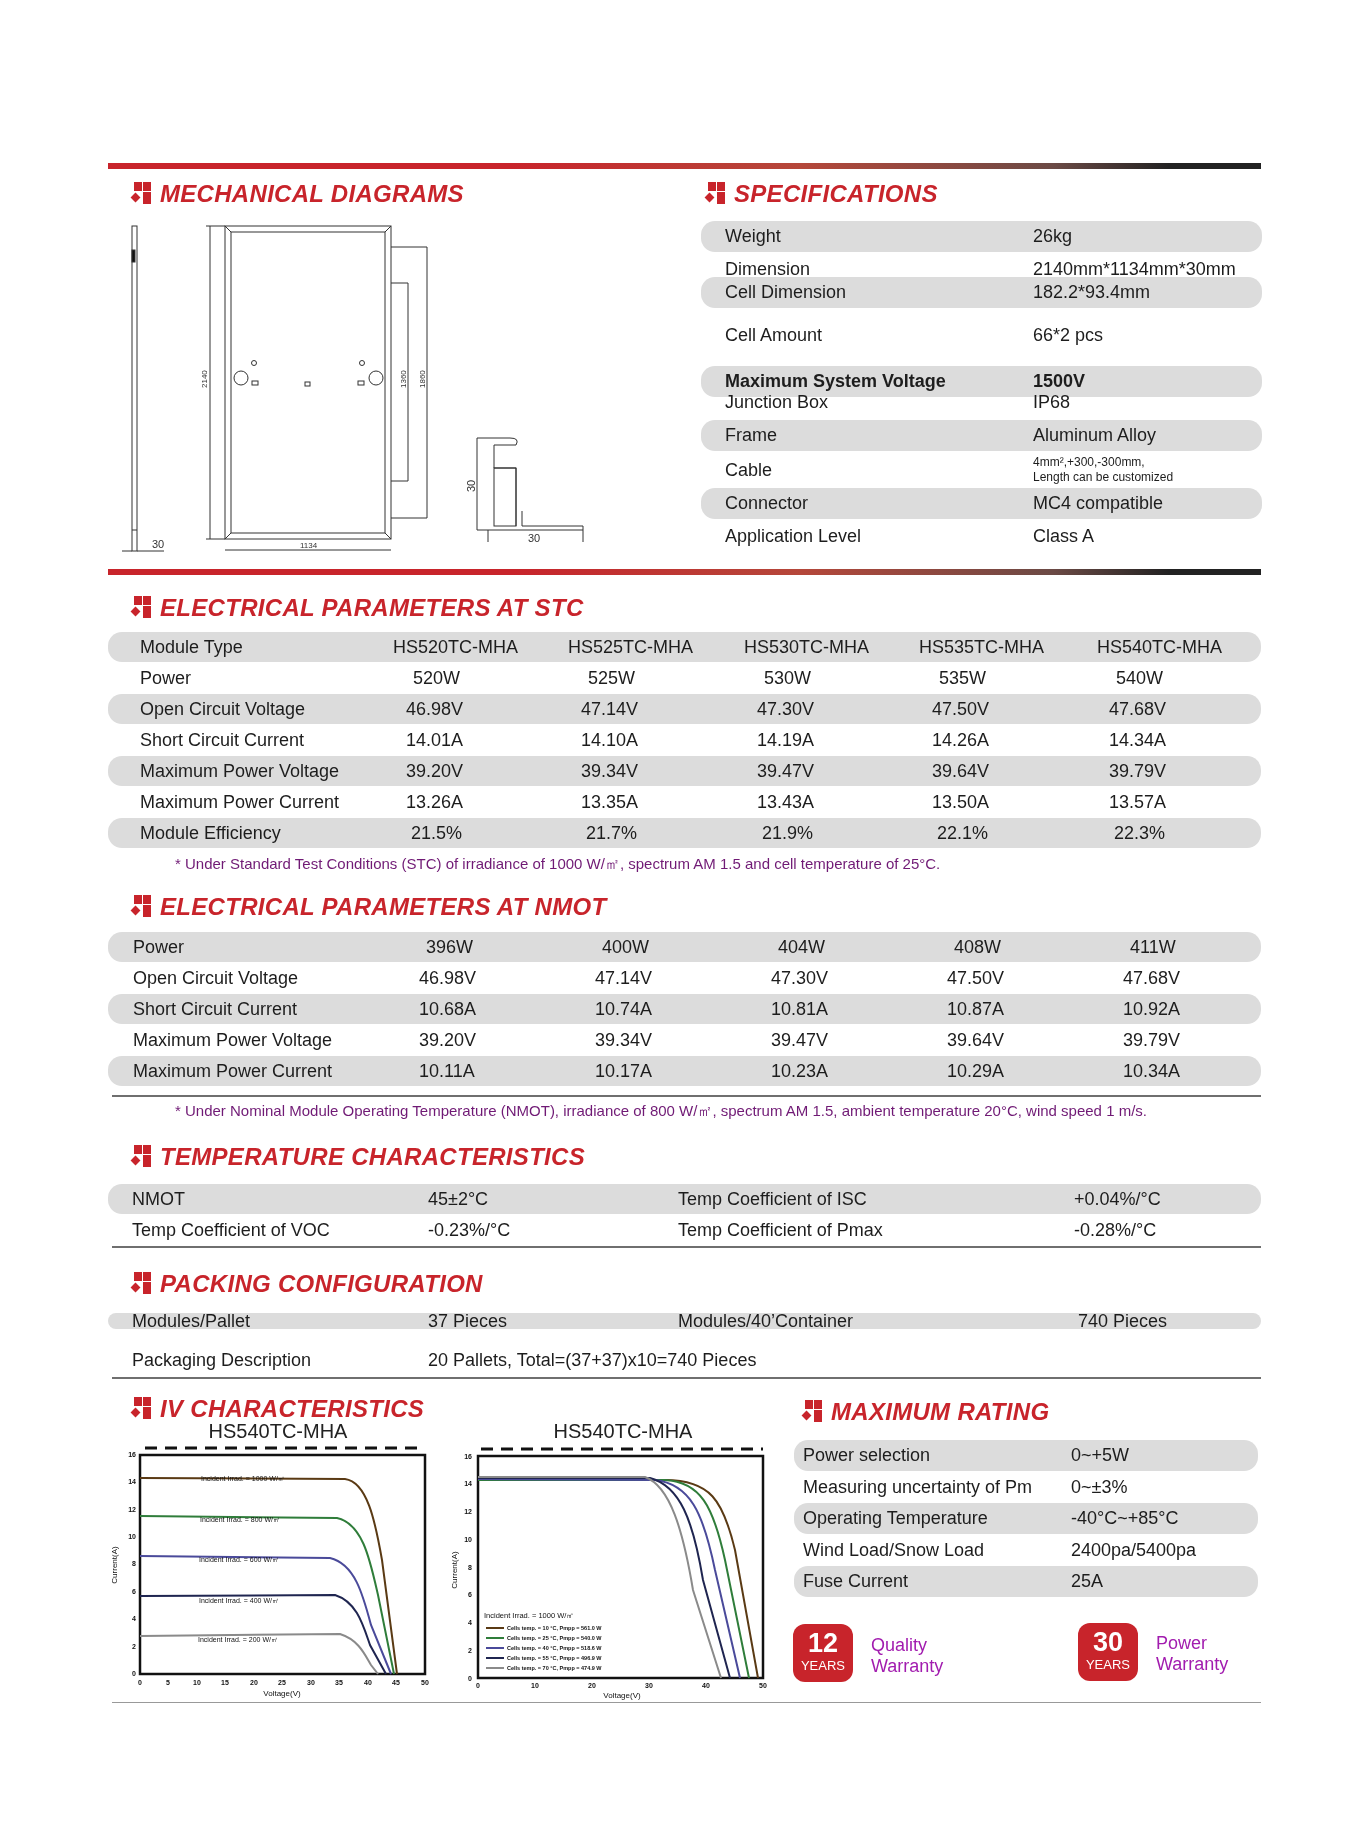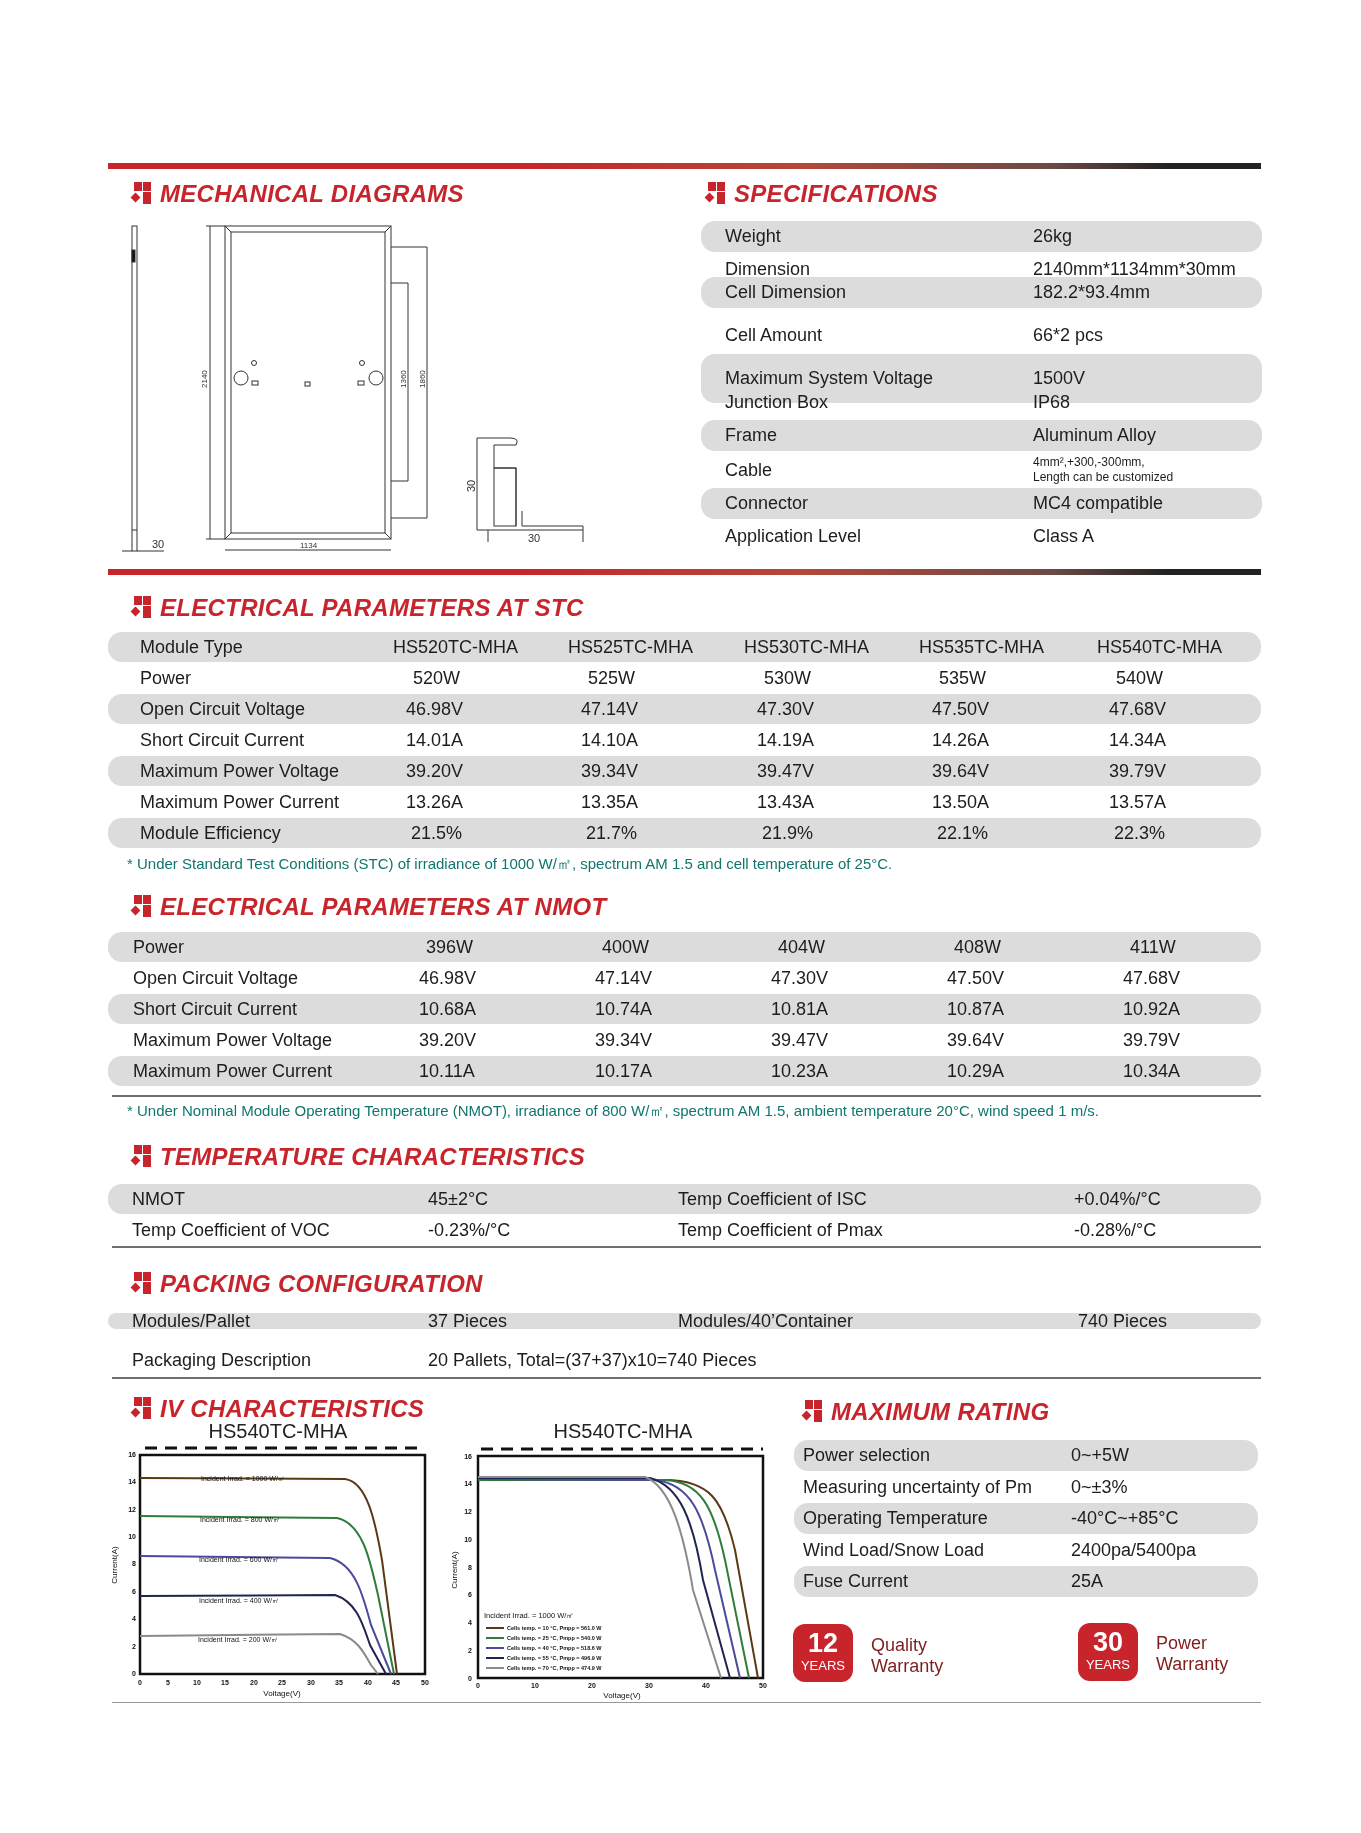--- a/index.html
+++ b/index.html
@@ -9,26 +9,26 @@
   .sec-title { position:absolute; display:flex; align-items:center; gap:8px; color:#c8242b; font-weight:bold; font-style:italic; font-size:24px; letter-spacing:0.3px; }
   .logo { width:24px; height:24px; position:relative; flex:0 0 24px; }
   .logo i { position:absolute; background:#c8242b; display:block; }
   .logo .a { left:6px; top:0; width:8px; height:9px; }
   .logo .b { left:15px; top:0; width:8px; height:9px; }
   .logo .c { left:15px; top:10px; width:8px; height:12px; }
   .logo .d { left:4px; top:12px; width:7px; height:7px; transform:rotate(45deg); }
   .row { position:absolute; display:flex; align-items:center; font-size:18px; color:#1d1d1d; }
   .row.g { background:#dcdcdc; border-radius:14px; }
   .row .cell { position:absolute; white-space:nowrap; }
-  .note { position:absolute; font-size:15px; color:#0f766e; white-space:nowrap; }
+  .note { position:absolute; font-size:15px; color:#701a75; white-space:nowrap;margin-left:48px; }
   .hline { position:absolute; left:112px; width:1149px; height:2px; background:#6f6f6f; }
   .badge { position:absolute; width:60px; height:58px; background:#c8242b; border-radius:12px; color:#fff; text-align:center; }
   .badge .n { font-size:27px; font-weight:bold; line-height:30px; margin-top:4px; display:block; }
   .badge .y { font-size:13px; line-height:16px; display:block; }
-  .wlabel { position:absolute; font-size:18px; line-height:21px; color:#7f1d1d; }
+  .wlabel { position:absolute; font-size:18px; line-height:21px; color:#a21caf; }
   svg text { font-family:"Liberation Sans", sans-serif; }
 </style>
 </head>
 <body>
 
 <div class="bar-red" style="top:163px;"></div>
 
 <div class="sec-title" style="left:128px; top:180px;">
   <span class="logo">
       <i class="a"></i>
@@ -115,21 +115,21 @@
     <span class="cell" style="left:332px">2140mm*1134mm*30mm</span>
   </div>
 <div class="row g" style="left:701px; top:277px; width:561px; height:31px;">
     <span class="cell" style="left:24px">Cell Dimension</span>
     <span class="cell" style="left:332px">182.2*93.4mm</span>
   </div>
 <div class="row" style="left:701px; top:320px; width:561px; height:31px;">
     <span class="cell" style="left:24px">Cell Amount</span>
     <span class="cell" style="left:332px">66*2 pcs</span>
   </div>
-<div class="row g" style="left:701px; top:354px; width:561px; height:49px;">
+<div class="row g" style="left:701px; top:366px; width:561px; height:31px;font-weight:bold;">
     <span class="cell" style="left:24px">Maximum System Voltage</span>
     <span class="cell" style="left:332px">1500V</span>
   </div>
 <div class="row" style="left:701px; top:387px; width:561px; height:31px;">
     <span class="cell" style="left:24px">Junction Box</span>
     <span class="cell" style="left:332px">IP68</span>
   </div>
 <div class="row g" style="left:701px; top:420px; width:561px; height:31px;">
     <span class="cell" style="left:24px">Frame</span>
     <span class="cell" style="left:332px">Aluminum Alloy</span>

